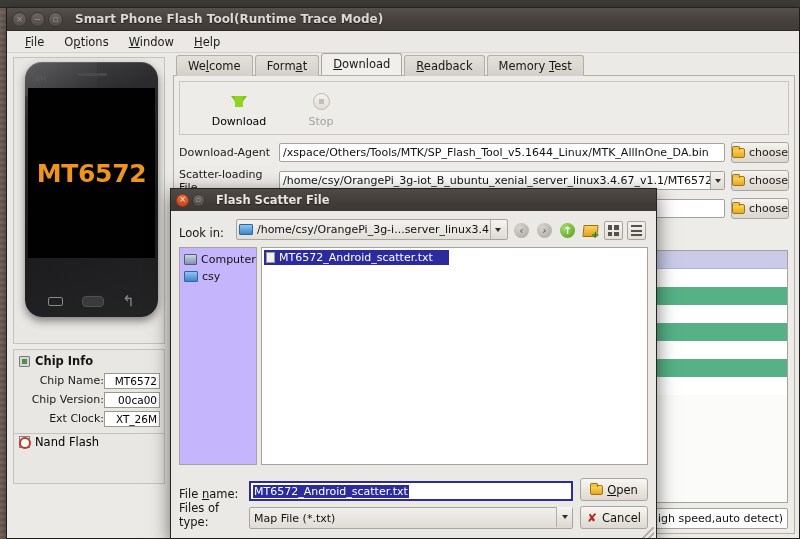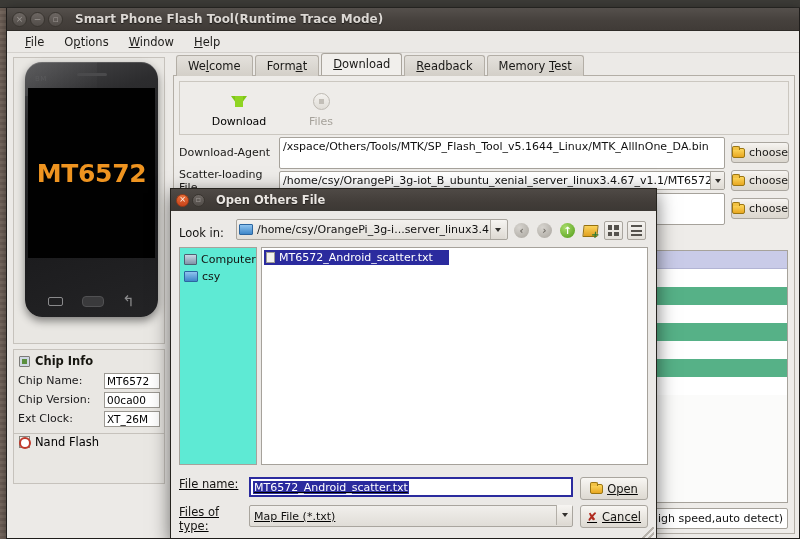--- a/index.html
+++ b/index.html
@@ -76,21 +76,21 @@
 
   
   #body-area {
     position: absolute; left:0; top: 45px; right:0; bottom:0;
     background: #eceae7;
   }
 
   
   #left-col {
     position: absolute; left: 6px; top: 4px;
-    width: 152px; bottom: 4px;
+    width: 152px; bottom: 4px; text-align: right;
   }
   #phone-panel {
     position: relative;
     height: 287px;
     background: #e9e7e3;
     border: 1px solid #c6c2bc;
   }
   #phone {
     position: absolute; left: 11px; top: 4px;
     width: 133px; height: 255px;
@@ -273,21 +273,21 @@
     display: flex; align-items: center;
     margin-top: 7px;
     height: 21px;
   }
   .file-row .lbl {
     width: 100px; font-size: 11px; color: #1b1a18;
     flex: 0 0 auto;
   }
   .file-row .txt {
     flex: 1 1 auto;
-    height: 32px;
+    height: 19px;
     background: #fff;
     border: 1px solid #a6a29b;
     border-radius: 2px;
     font-size: 11px;
     padding: 2px 3px;
     overflow: hidden; white-space: nowrap;
     color: #111;
   }
   .file-row .combo {
     flex: 1 1 auto;
@@ -452,21 +452,21 @@
   }
   .viewicon { width: 11px; height: 11px; display:grid; }
   .viewicon.grid { grid-template-columns: 1fr 1fr; grid-template-rows: 1fr 1fr; gap: 2px; }
   .viewicon.grid i { background:#55524d; }
   .viewicon.list { display:flex; flex-direction:column; justify-content:space-between; }
   .viewicon.list i { height: 2px; background:#55524d; }
 
   #panes { position: absolute; left: 8px; right: 8px; top: 36px; height: 218px; display: flex; }
   #sidebar {
     width: 78px;
-    background: #5eead4;
+    background: #c4b5fd;
     border: 1px solid #a6a29b;
     padding: 3px 2px;
   }
   .side-item { display: flex; align-items: center; font-size: 11px; padding: 2px 2px; color:#131211; }
   .pc-icon {
     width: 13px; height: 11px; margin-right: 4px; flex:0 0 auto;
     background: linear-gradient(180deg,#c9d6e4,#7f93a8);
     border: 1px solid #4e5f72; border-radius: 1px;
   }
   #filelist {
@@ -482,21 +482,21 @@
     background: #2b2b9e;
     color: #fff;
     width: 185px;
   }
   .txt-icon {
     width: 9px; height: 11px; margin-right: 4px; flex:0 0 auto;
     background: #f2f1ee; border: 1px solid #9c9a94;
   }
 
   #dlg-bottom { position: absolute; left: 8px; right: 8px; bottom: 8px; }
-  .dlg-brow { display: flex; align-items: flex-start; height: 24px; margin-bottom: 4px; text-decoration: underline; }
+  .dlg-brow { display: flex; align-items: flex-end; height: 24px; margin-bottom: 4px; }
   .dlg-brow .lbl { width: 70px; font-size: 11.5px; color:#141311; flex:0 0 auto; }
   .dlg-brow .lbl u { text-decoration: underline; }
   #filename-input {
     flex: 1 1 auto; height: 20px;
     background: #fff;
     border: 2px solid #2b2b9e;
     padding: 0 2px;
     display: flex; align-items: center;
   }
   #filename-input span {
@@ -623,21 +623,21 @@
                 <i class="arrow-down"></i>
               </span>
             <span>Download</span>
           </div>
           <div class="action disabled">
             <span class="glyph">
                 <i class="stop-circle">
                   <span></span>
                 </i>
               </span>
-            <span>Files</span>
+            <span>Stop</span>
           </div>
         </div>
 
         <div class="file-row">
           <span class="lbl">Download-Agent</span>
           <span class="txt">/xspace/Others/Tools/MTK/SP_Flash_Tool_v5.1644_Linux/MTK_AllInOne_DA.bin</span>
           <span class="choose-btn">
             <i class="folder-icon"></i>
             <span>choose</span>
           </span>
@@ -680,21 +680,21 @@
         <div id="bottom-combo">d All(high speed,auto detect)</div>
       </div>
     </div>
   </div>
 
   <div id="dialog">
 
     <div id="dlg-title">
       <div class="dbtn close">×</div>
       <div class="dbtn max">▫</div>
-      <div class="dtitle">Open Others File</div>
+      <div class="dtitle">Flash Scatter File</div>
     </div>
 
     <div id="dlg-body">
 
       <div id="lookin-row">
         <span class="lbl">Look in:</span>
         <span id="lookin-combo">
           <i class="blue-folder"></i>
           <span class="path">/home/csy/OrangePi_3g-i...server_linux3.4.67_v1.1</span>
           <i class="arr">

